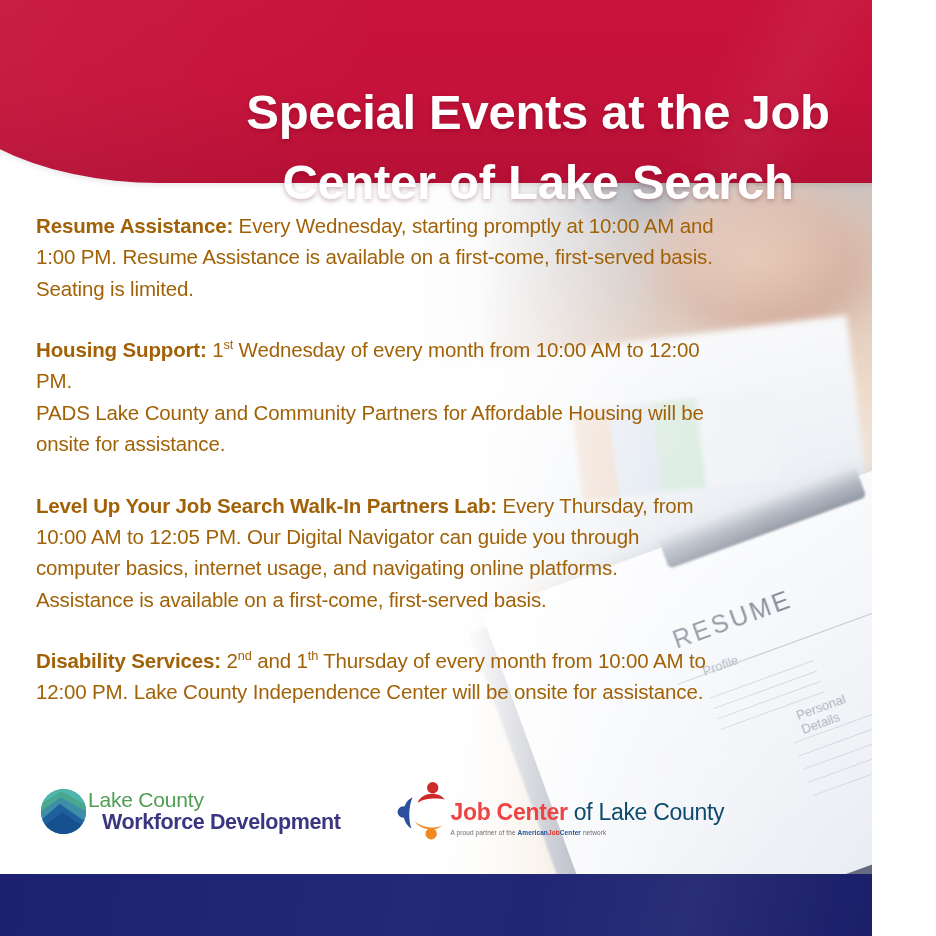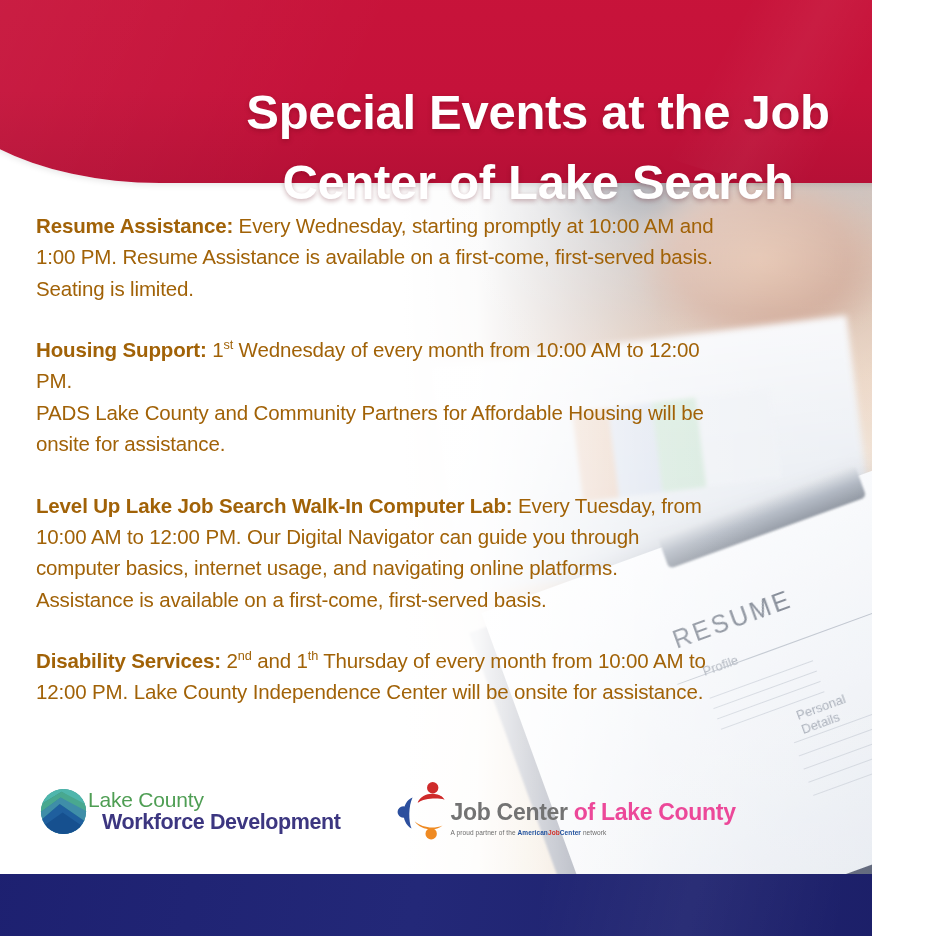--- a/index.html
+++ b/index.html
@@ -277,22 +277,22 @@
     margin-left: 14px;
   }
   .logo-jclc { position: relative; display: flex; align-items: flex-end; }
   .jclc-mark { width: 62px; height: 58px; display: block; margin-right: -6px; }
   .jclc-textwrap { padding-bottom: 4px; }
   .jclc-title {
     font-size: 23px;
     letter-spacing: -.3px;
     white-space: nowrap;
   }
-  .jclc-title .b { font-weight: 700; color: #737373; }
-  .jclc-title .l { font-weight: 700; color: #ec4899; }
+  .jclc-title .b { font-weight: 700; color: #ef4444; }
+  .jclc-title .l { font-weight: 400; color: #0c4a6e; }
   .jclc-tag {
     font-size: 6.5px;
     color: #6b6b6b;
     white-space: nowrap;
     margin-top: 3px;
     letter-spacing: .1px;
   }
   .jclc-tag .ajc-a { color: #1e4f9c; font-weight: 700; }
   .jclc-tag .ajc-j { color: #d4322a; font-weight: 700; }
   .jclc-tag .ajc-c { color: #1e4f9c; font-weight: 700; }
@@ -353,21 +353,21 @@
     <div class="event-block">
       <div class="event-line"><span class="event-label">Resume Assistance:</span><span> Every Wednesday, starting promptly at 10:00 AM and 1:00 PM. Resume Assistance is available on a first-come, first-served basis. Seating is limited.</span></div>
     </div>
 
     <div class="event-block">
       <div class="event-line"><span class="event-label">Housing Support:</span><span> 1</span><sup>st</sup><span> Wednesday of every month from 10:00 AM to 12:00 PM.</span></div>
       <div class="event-line">PADS Lake County and Community Partners for Affordable Housing will be onsite for assistance.</div>
     </div>
 
     <div class="event-block">
-      <div class="event-line"><span class="event-label">Level Up Lake Job Search Walk-In Computer Lab:</span><span> Every Tuesday, from 10:00 AM to 12:00 PM. Our Digital Navigator can guide you through computer basics, internet usage, and navigating online platforms. Assistance is available on a first-come, first-served basis.</span></div>
+      <div class="event-line"><span class="event-label">Level Up Your Job Search Walk-In Partners Lab:</span><span> Every Thursday, from 10:00 AM to 12:05 PM. Our Digital Navigator can guide you through computer basics, internet usage, and navigating online platforms. Assistance is available on a first-come, first-served basis.</span></div>
     </div>
 
     <div class="event-block">
       <div class="event-line"><span class="event-label">Disability Services:</span><span> 2</span><sup>nd</sup><span> and 1</span><sup>th</sup><span> Thursday of every month from 10:00 AM to 12:00 PM. Lake County Independence Center will be onsite for assistance.</span></div>
     </div>
 
   </div>
 
   <div class="logos">
 

